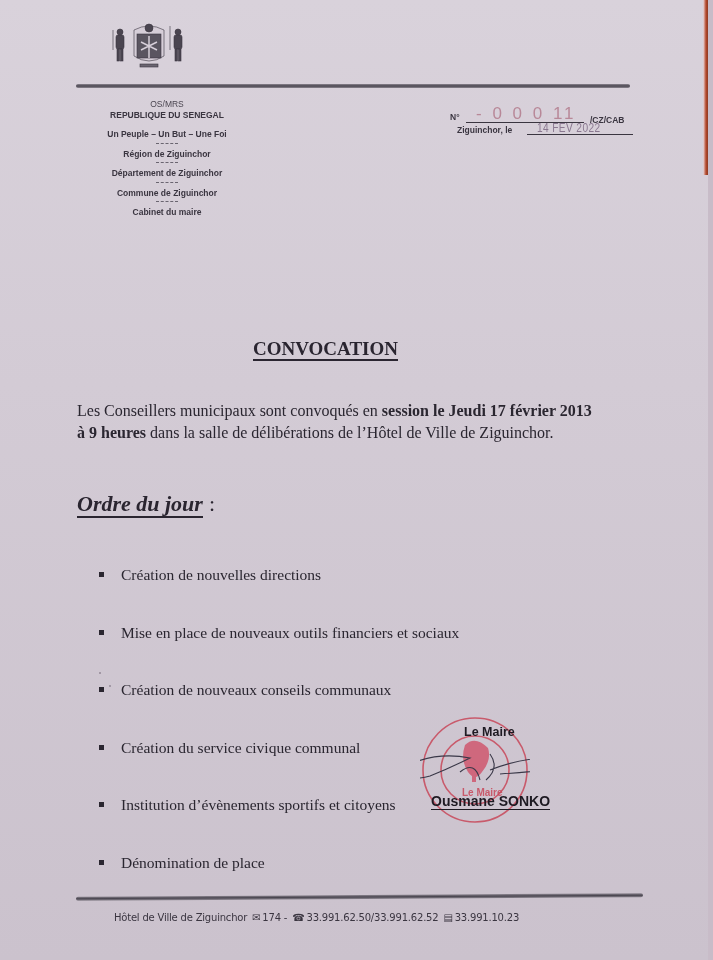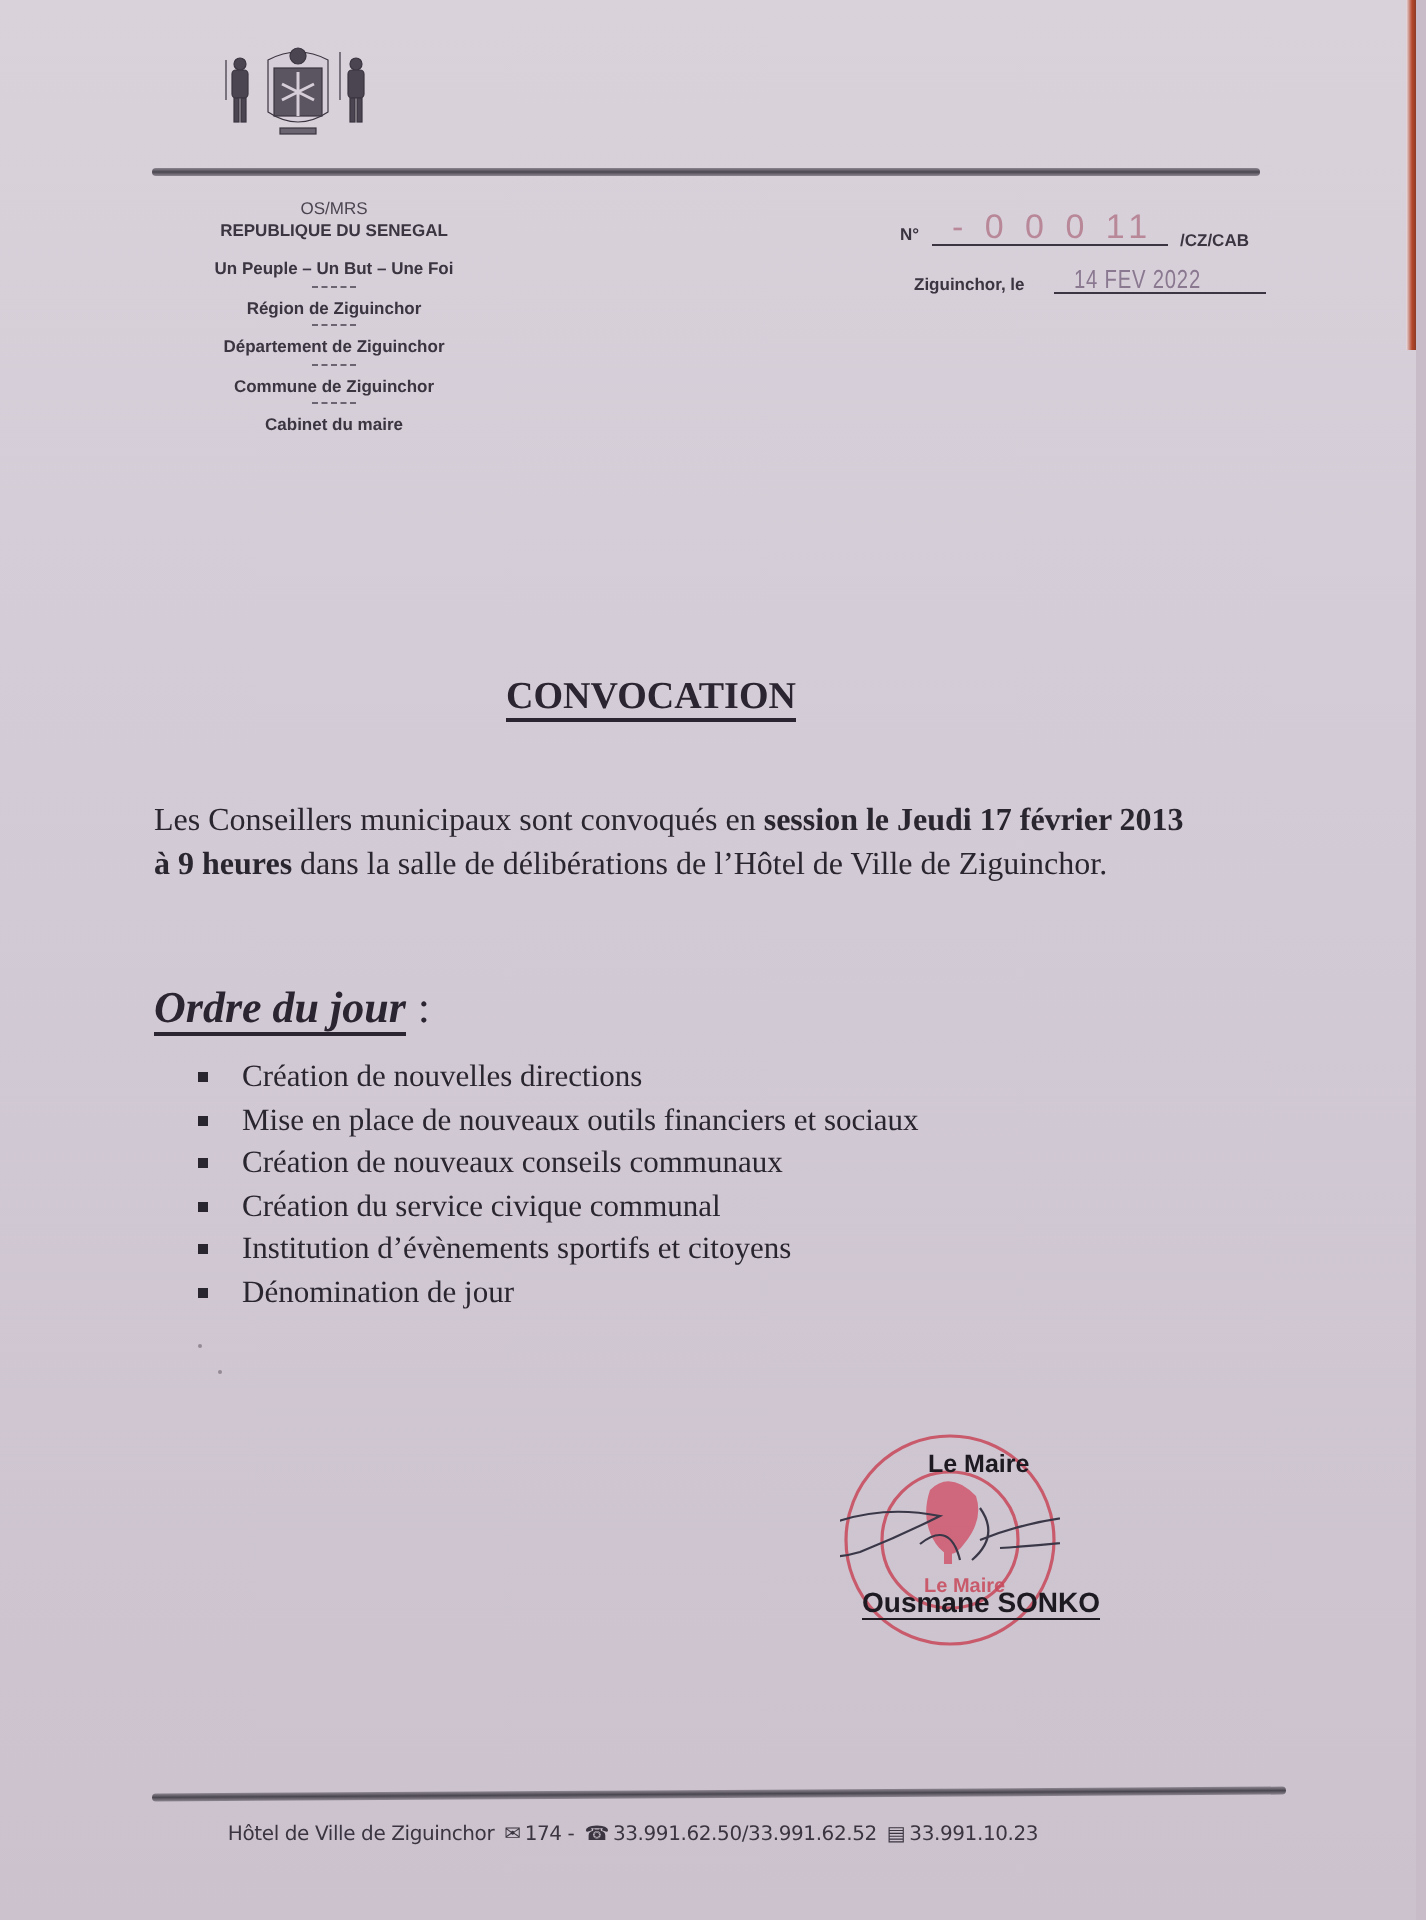--- a/index.html
+++ b/index.html
@@ -54,21 +54,21 @@
     }
     .ref-line { position: absolute; left: 0; top: 8px; width: 190px; height: 16px; }
     .ref-line .no { position: absolute; left: 0; top: 4px; }
     .ref-line .blank { position: absolute; left: 16px; top: 14px; width: 118px; border-bottom: 1px solid #3a3540; }
     .ref-line .num {
       position: absolute; left: 26px; top: -4px; font-weight: normal;
       font-size: 17px; letter-spacing: 3px; color: #b88898;
       font-family: "Liberation Sans Narrow", "Liberation Sans", sans-serif;
     }
     .ref-line .suffix { position: absolute; left: 140px; top: 7px; }
-    .date-line { position: absolute; left: 7px; top: 32px; width: 190px; height: 16px; }
+    .date-line { position: absolute; left: 7px; top: 20px; width: 190px; height: 16px; }
     .date-line .lbl { position: absolute; left: 0; top: 5px; }
     .date-line .blank { position: absolute; left: 70px; top: 14px; width: 106px; border-bottom: 1px solid #3a3540; }
     .date-line .stamp {
       position: absolute; left: 80px; top: 0px; font-weight: normal;
       font-size: 13px; letter-spacing: 0.5px; color: #8a7890; transform: scaleX(0.78);
       transform-origin: left center; white-space: nowrap;
     }
 
     
     .title {
@@ -88,21 +88,21 @@
       position: absolute; left: 77px; top: 491px;
       font-size: 22px; font-weight: bold; font-style: italic; color: #2a2530;
     }
     .agenda-title .u { border-bottom: 2px solid #2a2530; }
     .agenda-title .colon { font-weight: normal; font-style: normal; margin-left: 6px; }
 
     .agenda {
       position: absolute; left: 99px; top: 528px; margin: 0; padding: 0;
       list-style: none; font-size: 15.5px; line-height: 21.5px; color: #2a2630;
     }
-    .agenda li { position: relative; padding-left: 22px; }
+    .agenda li { position: relative; padding-left: 22px; margin-top: 36px; }
     .agenda li::before {
       content: ""; position: absolute; left: 0; top: 8px; width: 5px; height: 5px;
       background: #2a2630;
     }
 
     .speck { position: absolute; width: 2px; height: 2px; border-radius: 1px; background: #6a6070; opacity: 0.6; }
 
     
     .seal {
       position: absolute; left: 420px; top: 710px; width: 110px; height: 118px;
@@ -198,21 +198,21 @@
 
   <div class="agenda-title">
     <span class="u">Ordre du jour</span><span class="colon">:</span>
   </div>
   <ul class="agenda">
     <li>Création de nouvelles directions</li>
     <li>Mise en place de nouveaux outils financiers et sociaux</li>
     <li>Création de nouveaux conseils communaux</li>
     <li>Création du service civique communal</li>
     <li>Institution d’évènements sportifs et citoyens</li>
-    <li>Dénomination de jour</li>
+    <li>Dénomination de place</li>
   </ul>
 
   <div class="speck" style="left:99px;top:672px;"></div>
   <div class="speck" style="left:109px;top:685px;"></div>
 
   <svg class="seal" viewBox="0 0 110 118">
     <g fill="none" stroke="#c8485a" stroke-width="1.6" opacity="0.85">
       <circle cx="55" cy="60" r="52"></circle>
       <circle cx="55" cy="60" r="34"></circle>
     </g>

